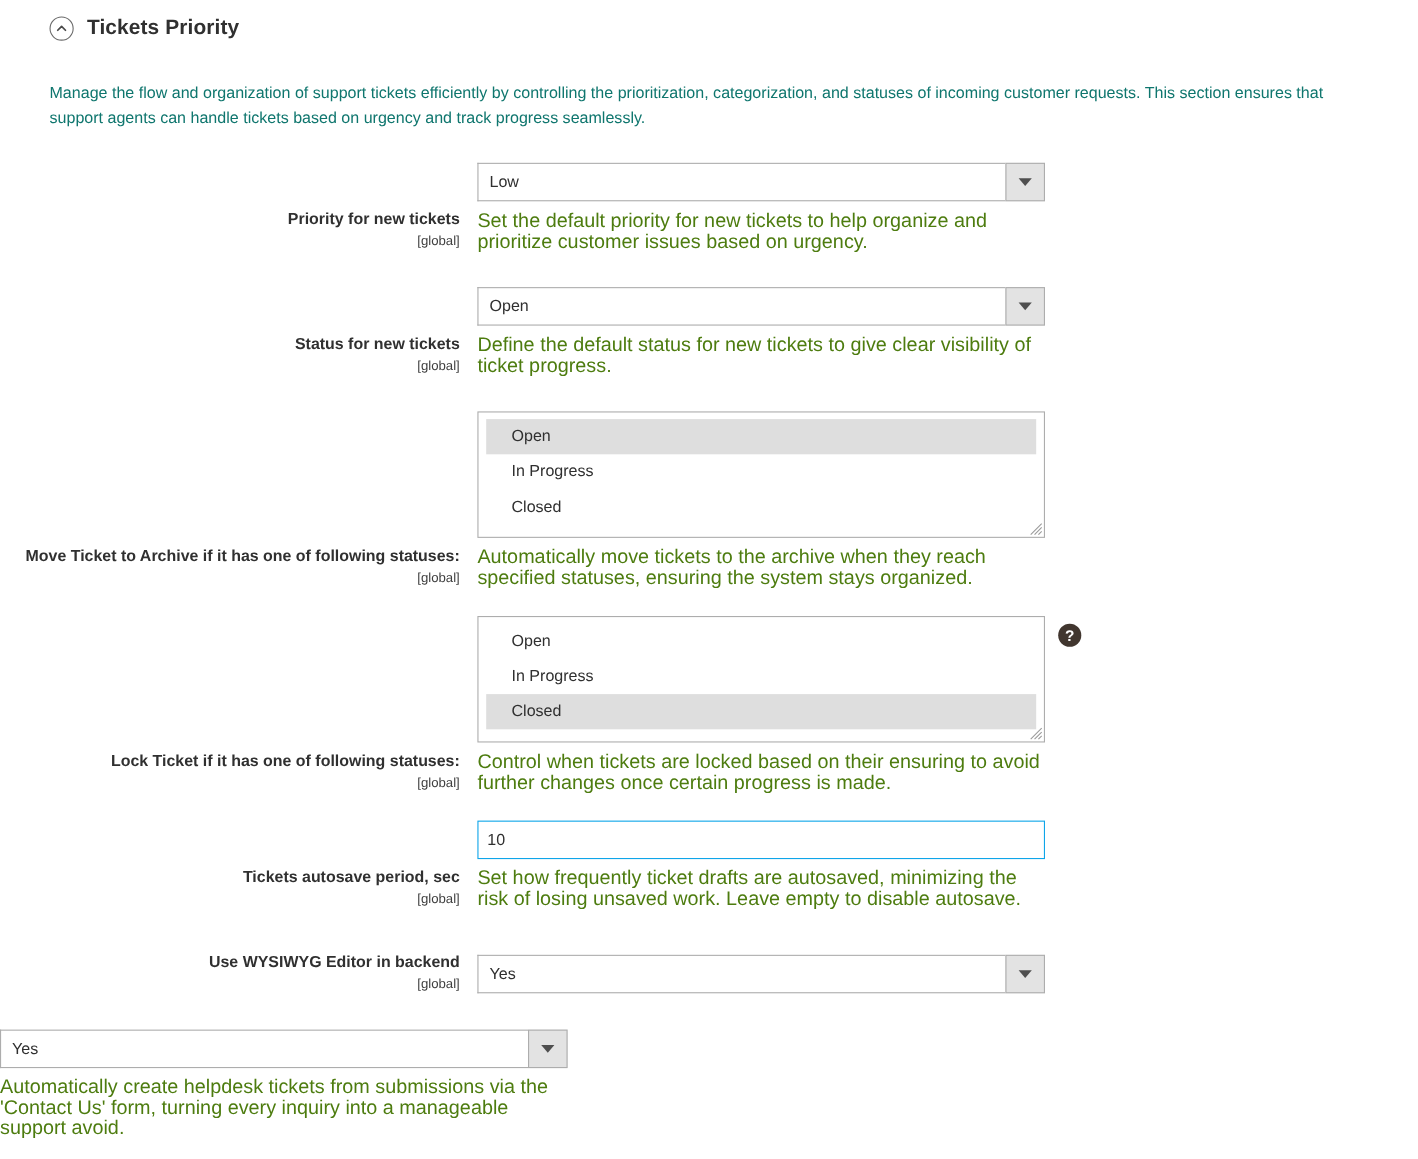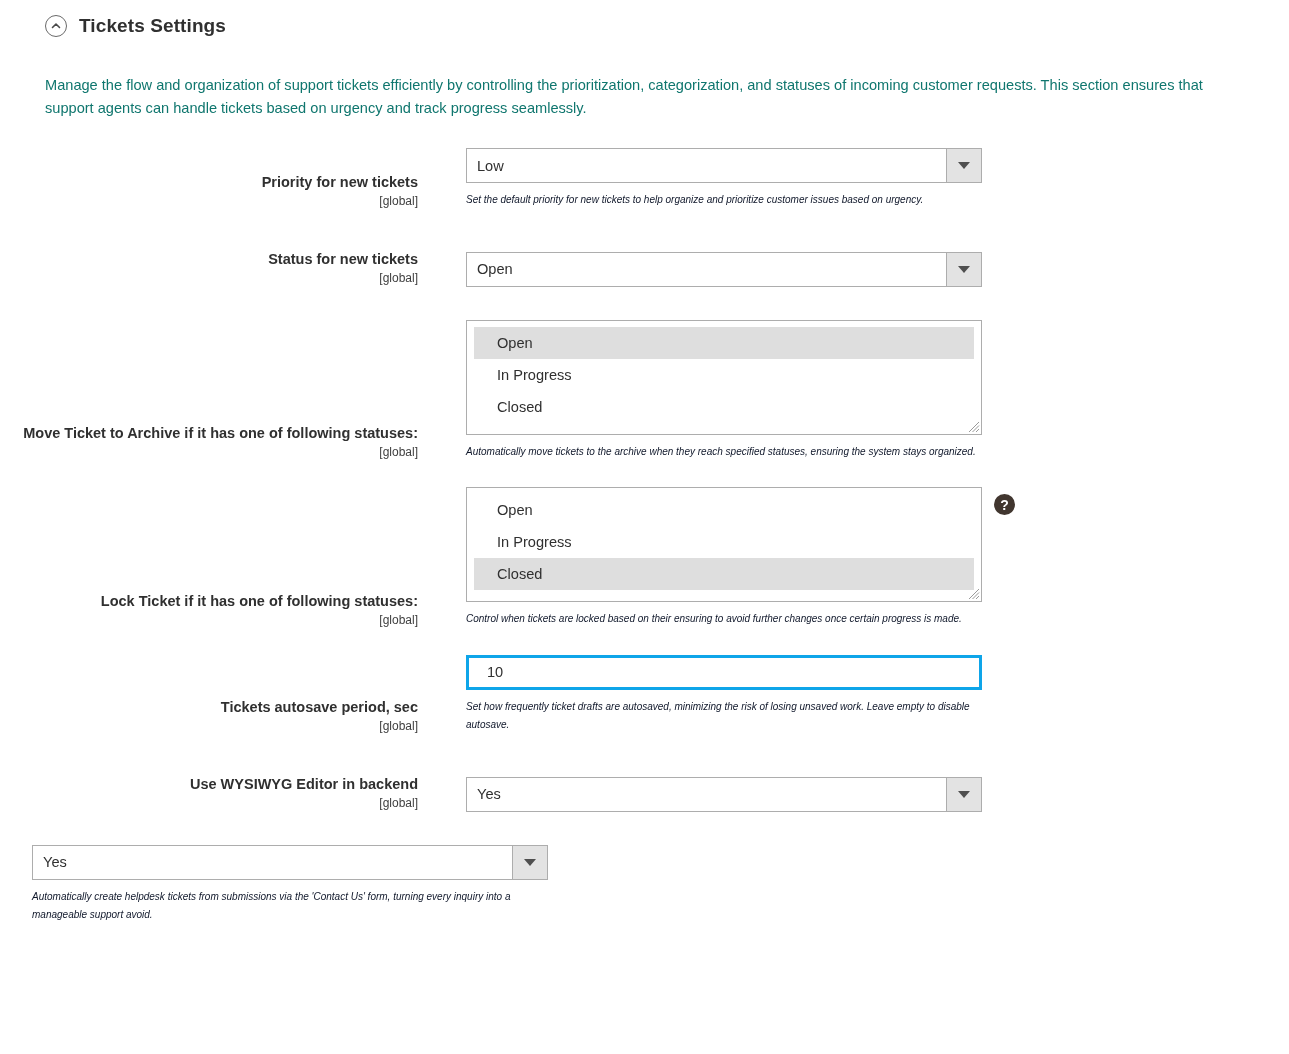--- a/index.html
+++ b/index.html
@@ -88,21 +88,20 @@
     font-size: 12px;
     color: #404040;
     line-height: 17px;
     margin-top: 1px;
     font-weight: normal;
   }
   .field-control-col {
     flex: 1;
     min-width: 0;
     position: relative;
-    margin-left: 32px;
   }
 
   
   .select-wrap {
     position: relative;
     width: 516px;
     height: 35px;
     display: flex;
     box-sizing: border-box;
   }
@@ -132,26 +131,26 @@
     height: 0;
     border-left: 6px solid transparent;
     border-right: 6px solid transparent;
     border-top: 7px solid #4f4f4f;
   }
 
   
   .text-input {
     width: 516px;
     height: 35px;
-    border: 3px solid #0ea5e9;
+    border: 1px solid #0ea5e9;
     background: #ffffff;
     box-sizing: border-box;
     display: flex;
     align-items: center;
-    padding: 0 18px;
+    padding: 0 8px;
     font-size: 14.6px;
     color: #303030;
   }
 
   
   .multiselect {
     position: relative;
     width: 516px;
     height: 115px;
     border: 1px solid #adadad;
@@ -193,38 +192,37 @@
     font-weight: bold;
     display: flex;
     align-items: center;
     justify-content: center;
     box-sizing: border-box;
     line-height: 1;
   }
 
   
   .field-comment {
-    font-size: 10px;
+    font-size: 18px;
     line-height: 18.5px;
-    color: #0f172a;
+    color: #4d7c0f;
     margin-top: 8px;
     width: 520px;
-    font-style: italic;
   }
 </style>
 </head>
 <body>
 
 <div class="section-header">
   <span class="collapse-icon">
     <svg width="12" height="12" viewBox="0 0 12 12" aria-hidden="true">
       <polyline points="2.5,7.5 6,4 9.5,7.5" fill="none" stroke="#4a4a4a" stroke-width="1.6" stroke-linecap="round" stroke-linejoin="round"></polyline>
     </svg>
   </span>
-  <span class="section-title">Tickets Settings</span>
+  <span class="section-title">Tickets Priority</span>
 </div>
 
 <div class="section-desc">Manage the flow and organization of support tickets efficiently by controlling the prioritization, categorization, and statuses of incoming customer requests. This section ensures that support agents can handle tickets based on urgency and track progress seamlessly.</div>
 
 <div class="fields">
     <div class="field-row">
       <div class="field-label-col">
         <span class="field-label">Priority for new tickets<span class="field-scope">[global]</span></span>
       </div>
       <div class="field-control-col">
@@ -242,20 +240,21 @@
       <div class="field-label-col">
         <span class="field-label">Status for new tickets<span class="field-scope">[global]</span></span>
       </div>
       <div class="field-control-col">
         <div class="select-wrap">
           <div class="select-box">Open</div>
           <div class="select-arrow-btn">
             <span class="tri"></span>
           </div>
         </div>
+        <div class="field-comment">Define the default status for new tickets to give clear visibility of ticket progress.</div>
       </div>
     </div>
     <div style="height: 33px;"></div>
     <div class="field-row">
       <div class="field-label-col">
         <span class="field-label">Move Ticket to Archive if it has one of following statuses:<span class="field-scope">[global]</span></span>
       </div>
       <div class="field-control-col">
         <div class="multiselect">
           <div class="ms-option selected">Open</div>

